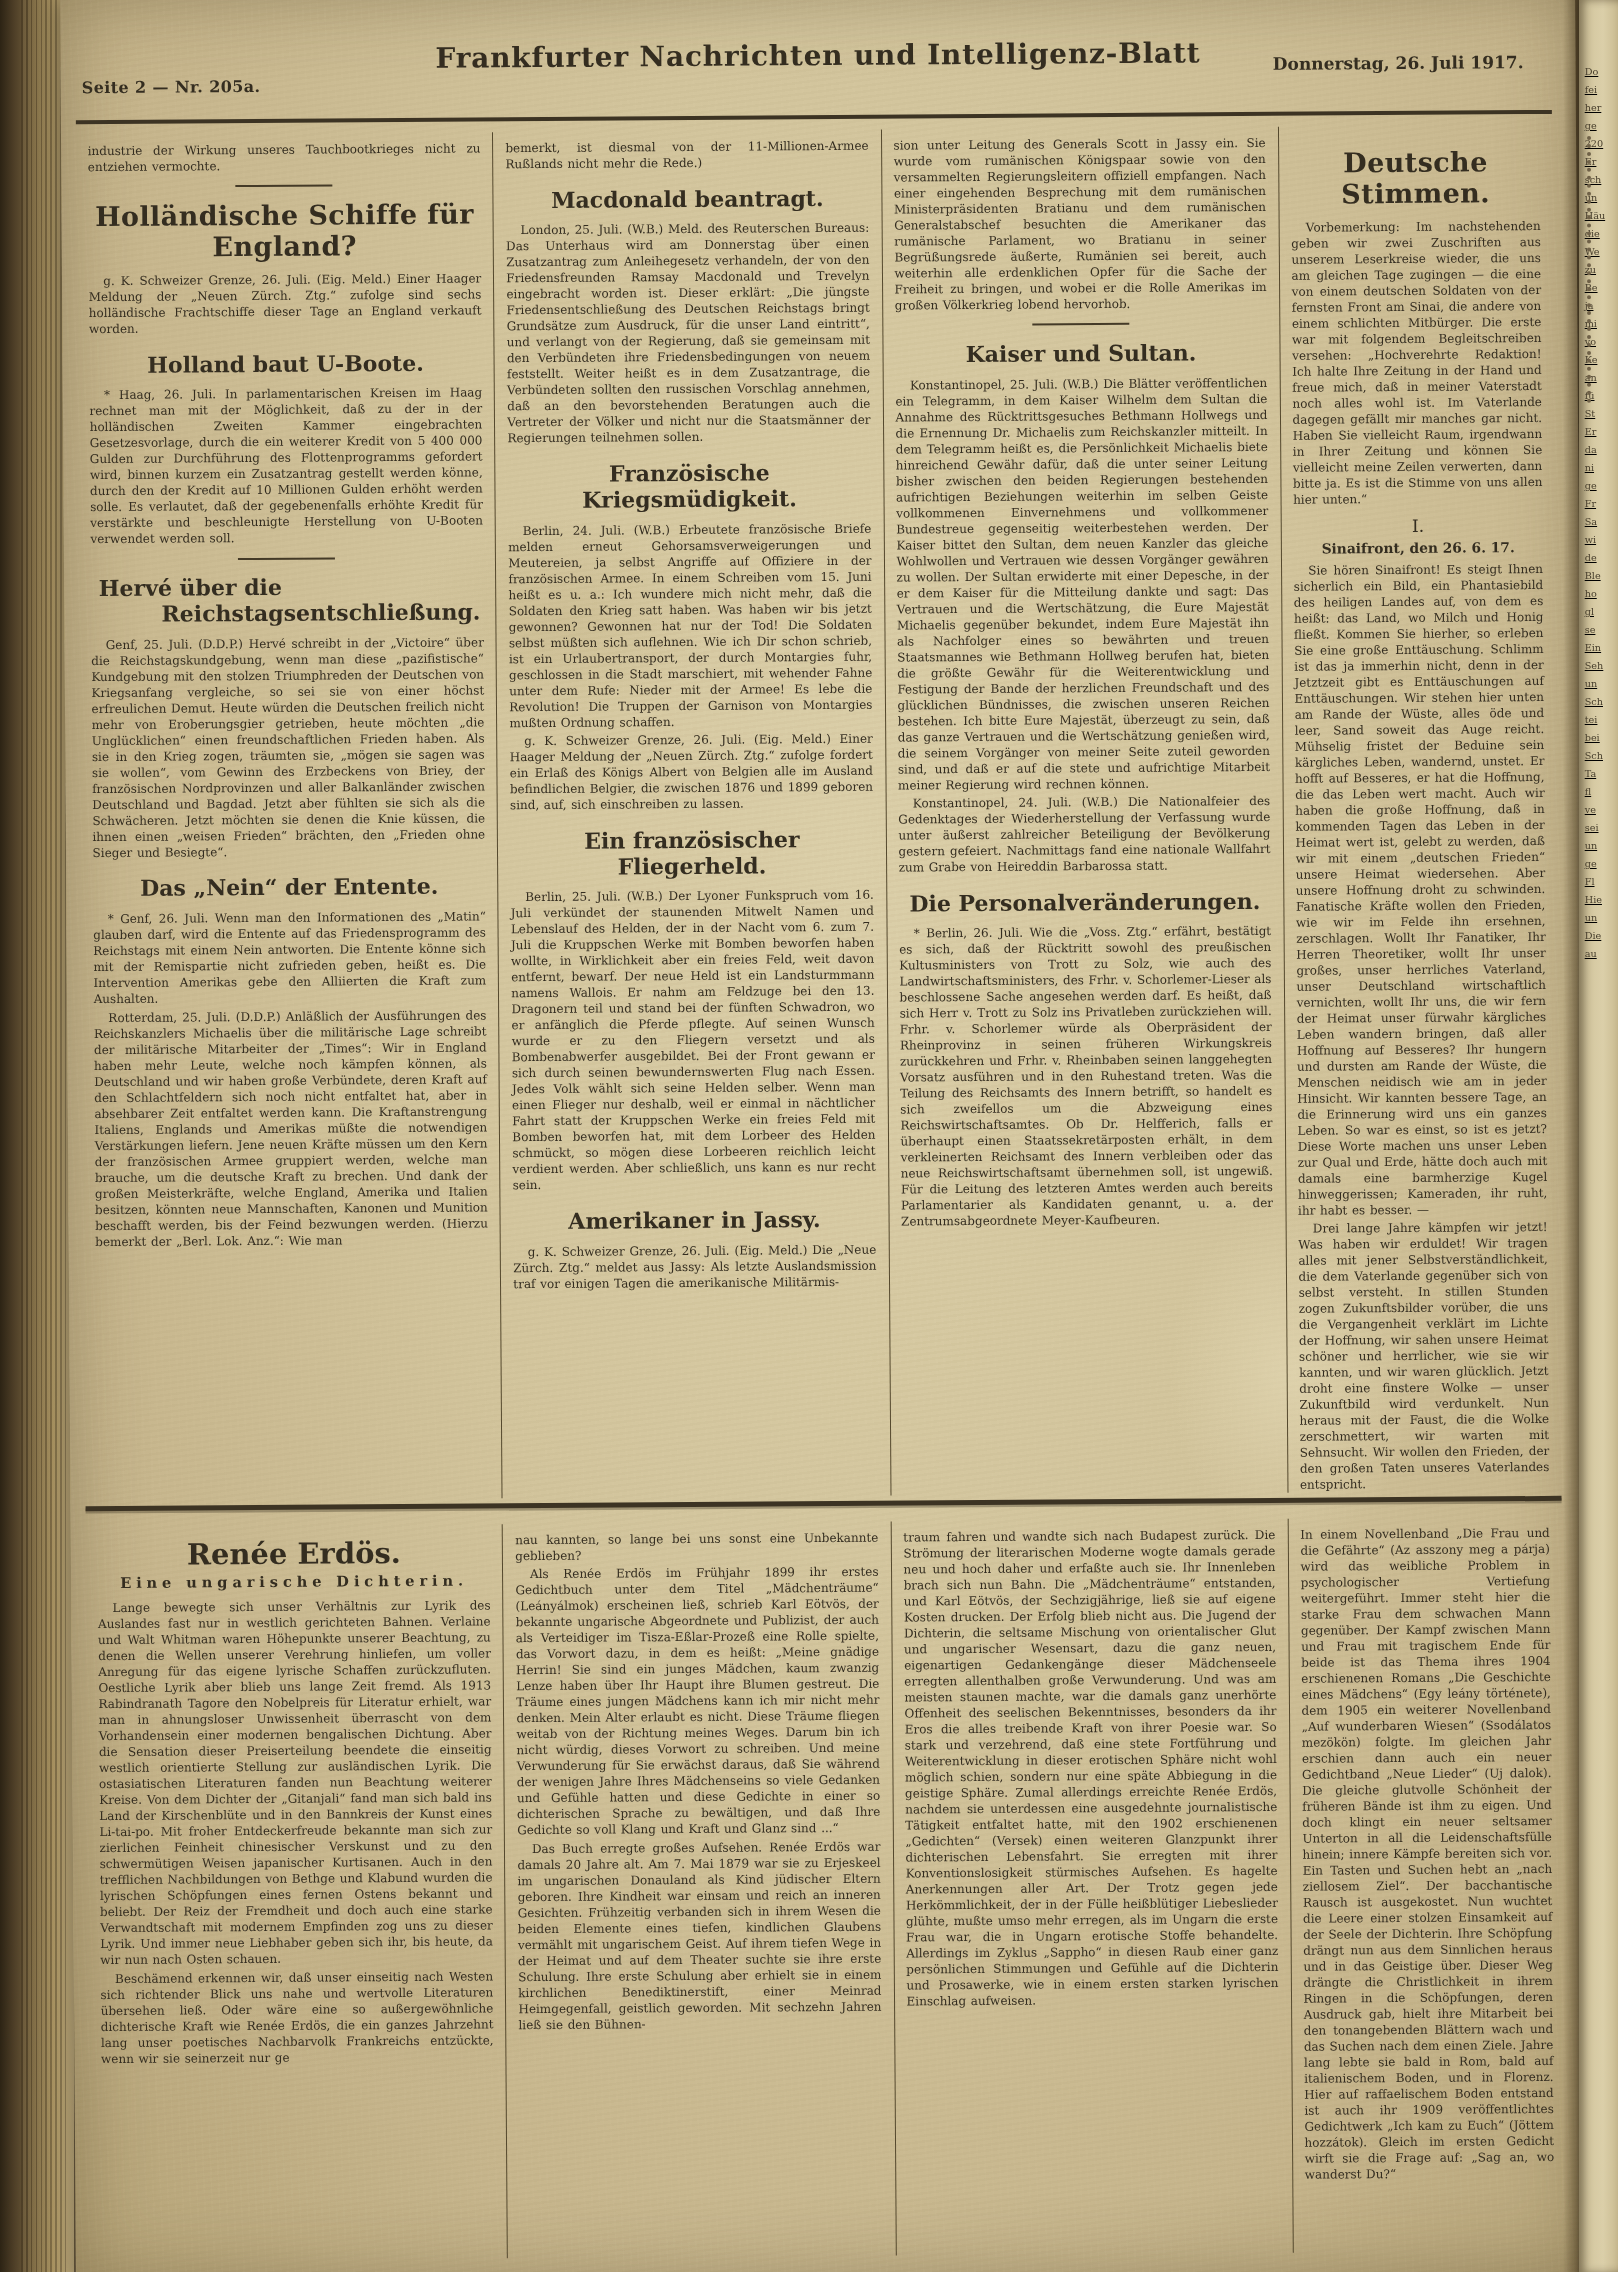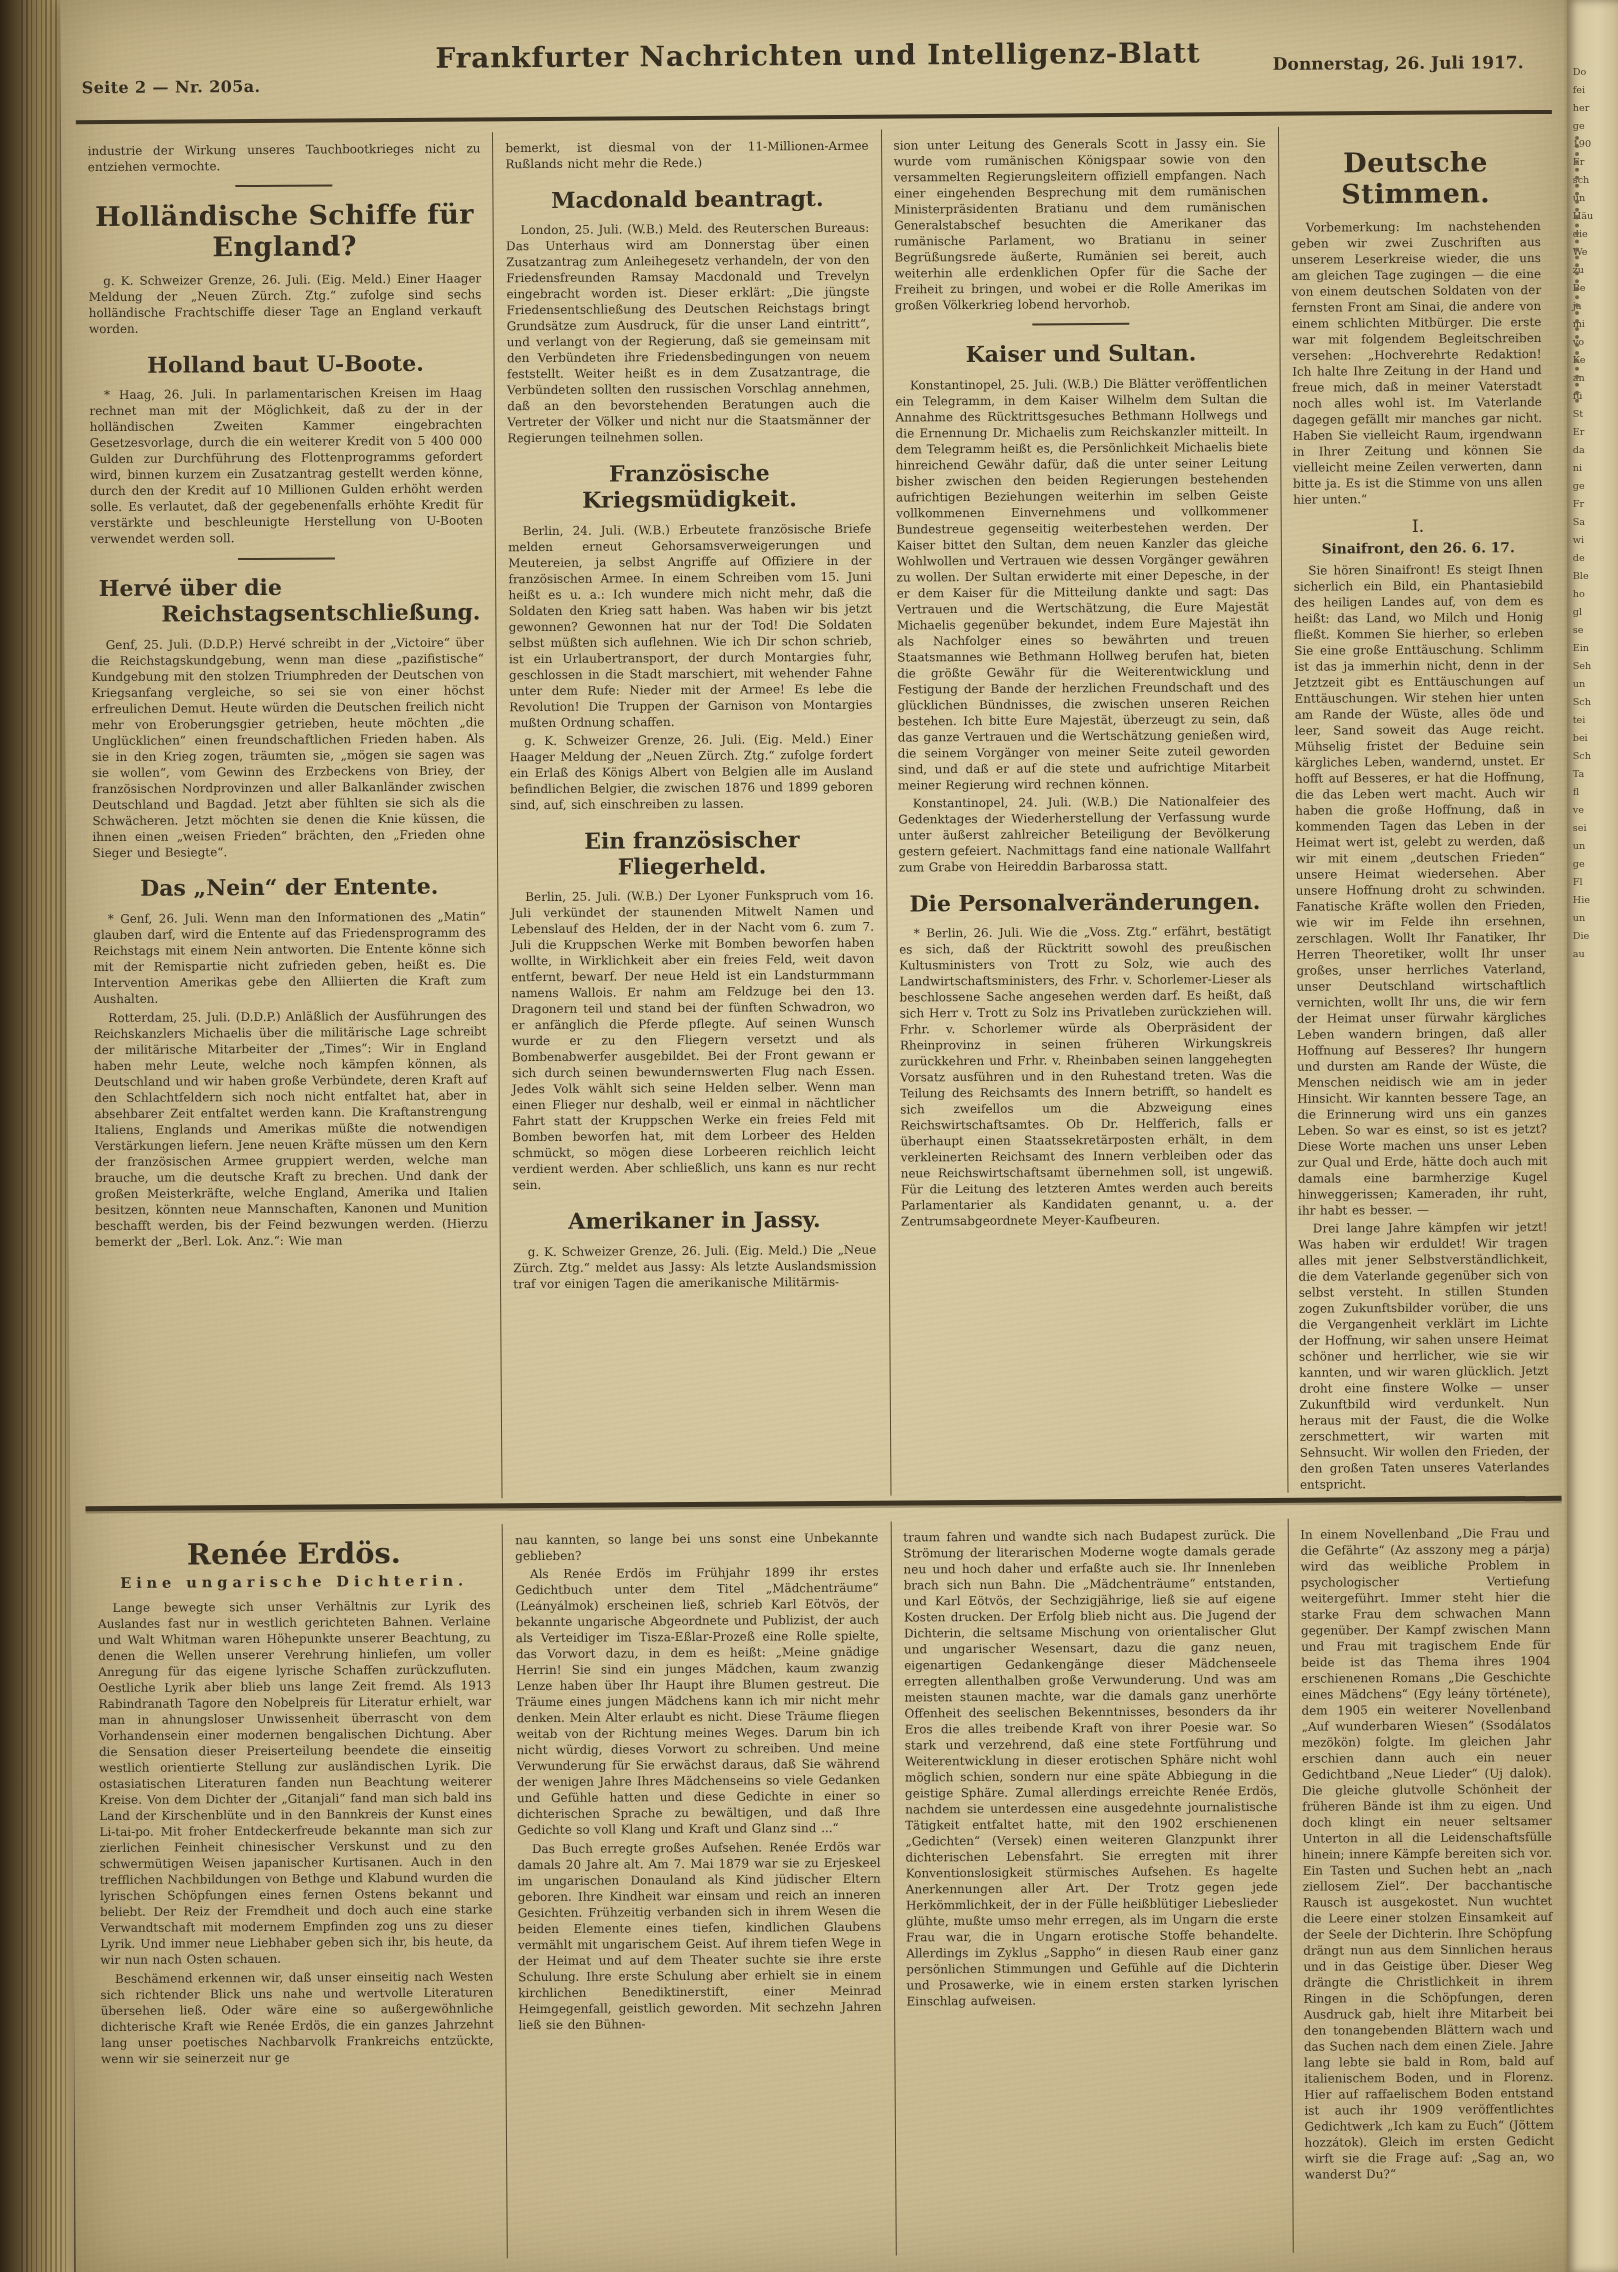--- a/index.html
+++ b/index.html
@@ -45,22 +45,22 @@
   .hl2.two .l1{display:block;text-align:left;padding-left:8px;}
   .hl2.two .l2{display:block;text-align:right;padding-right:3.2px;}
   .numeral{text-align:center;font-size:17px;margin:9.7px 0 3.2px;}
   .dateline{text-align:center;font-weight:bold;font-size:13.8px;margin:1.6px 0 6.5px;}
   .divider{width:97px;border-top:2.4px solid #443a27;margin:11.3px auto;}
   .ftitle{font-size:29px;font-weight:bold;text-align:center;margin:3.2px 0 1.6px;}
   .subhead{text-align:center;font-size:14.6px;letter-spacing:4.9px;margin:0 0 9.7px;font-weight:bold;}
   
   .fold{position:absolute;right:32px;top:0;bottom:0;width:24px;pointer-events:none;
     background:linear-gradient(90deg,transparent,rgba(60,45,20,.45) 55%,rgba(25,18,8,.6) 80%,rgba(90,75,45,.5) 100%);}
-  .next-page{position:absolute;right:0;top:0;bottom:0;width:52px;background:linear-gradient(90deg,#cfc29a,#dbcfa9 60%,#c9ba90);
-    box-shadow:inset 4.9px 0 8px rgba(50,38,18,.5);overflow:hidden;}
+  .next-page{position:absolute;right:0;top:0;bottom:0;width:40px;background:linear-gradient(90deg,#cfc29a,#dbcfa9 60%,#c9ba90);
+    box-shadow:inset 4.9px 0 8px rgba(50,38,18,.5);overflow:hidden;text-decoration:underline;}
   .next-page .frag{font-size:9.7px;line-height:18px;color:#463d2b;padding-left:5.7px;white-space:nowrap;}
   .ornament{position:absolute;left:8px;top:136px;height:267px;border-left:4px dotted #6f6148;}
 </style>
 </head>
 <body>
 
 <div class="stage">
   <div class="spine">
       <div class="spine-lines"></div>
     </div>
@@ -148,21 +148,21 @@
     </div>
   </div>
 
   <div class="fold"></div>
   <div class="next-page" id="edge">
     <div class="ornament"></div>
   <div class="frag" style="margin-top: 63px;">Do</div>
       <div class="frag">fei</div>
       <div class="frag">her</div>
       <div class="frag">ge</div>
-      <div class="frag">190</div>
+      <div class="frag">220</div>
       <div class="frag">Er</div>
       <div class="frag">sch</div>
       <div class="frag">un</div>
       <div class="frag">Häu</div>
       <div class="frag">die</div>
       <div class="frag">We</div>
       <div class="frag">zu</div>
       <div class="frag">Be</div>
       <div class="frag">ja</div>
       <div class="frag">mi</div>

